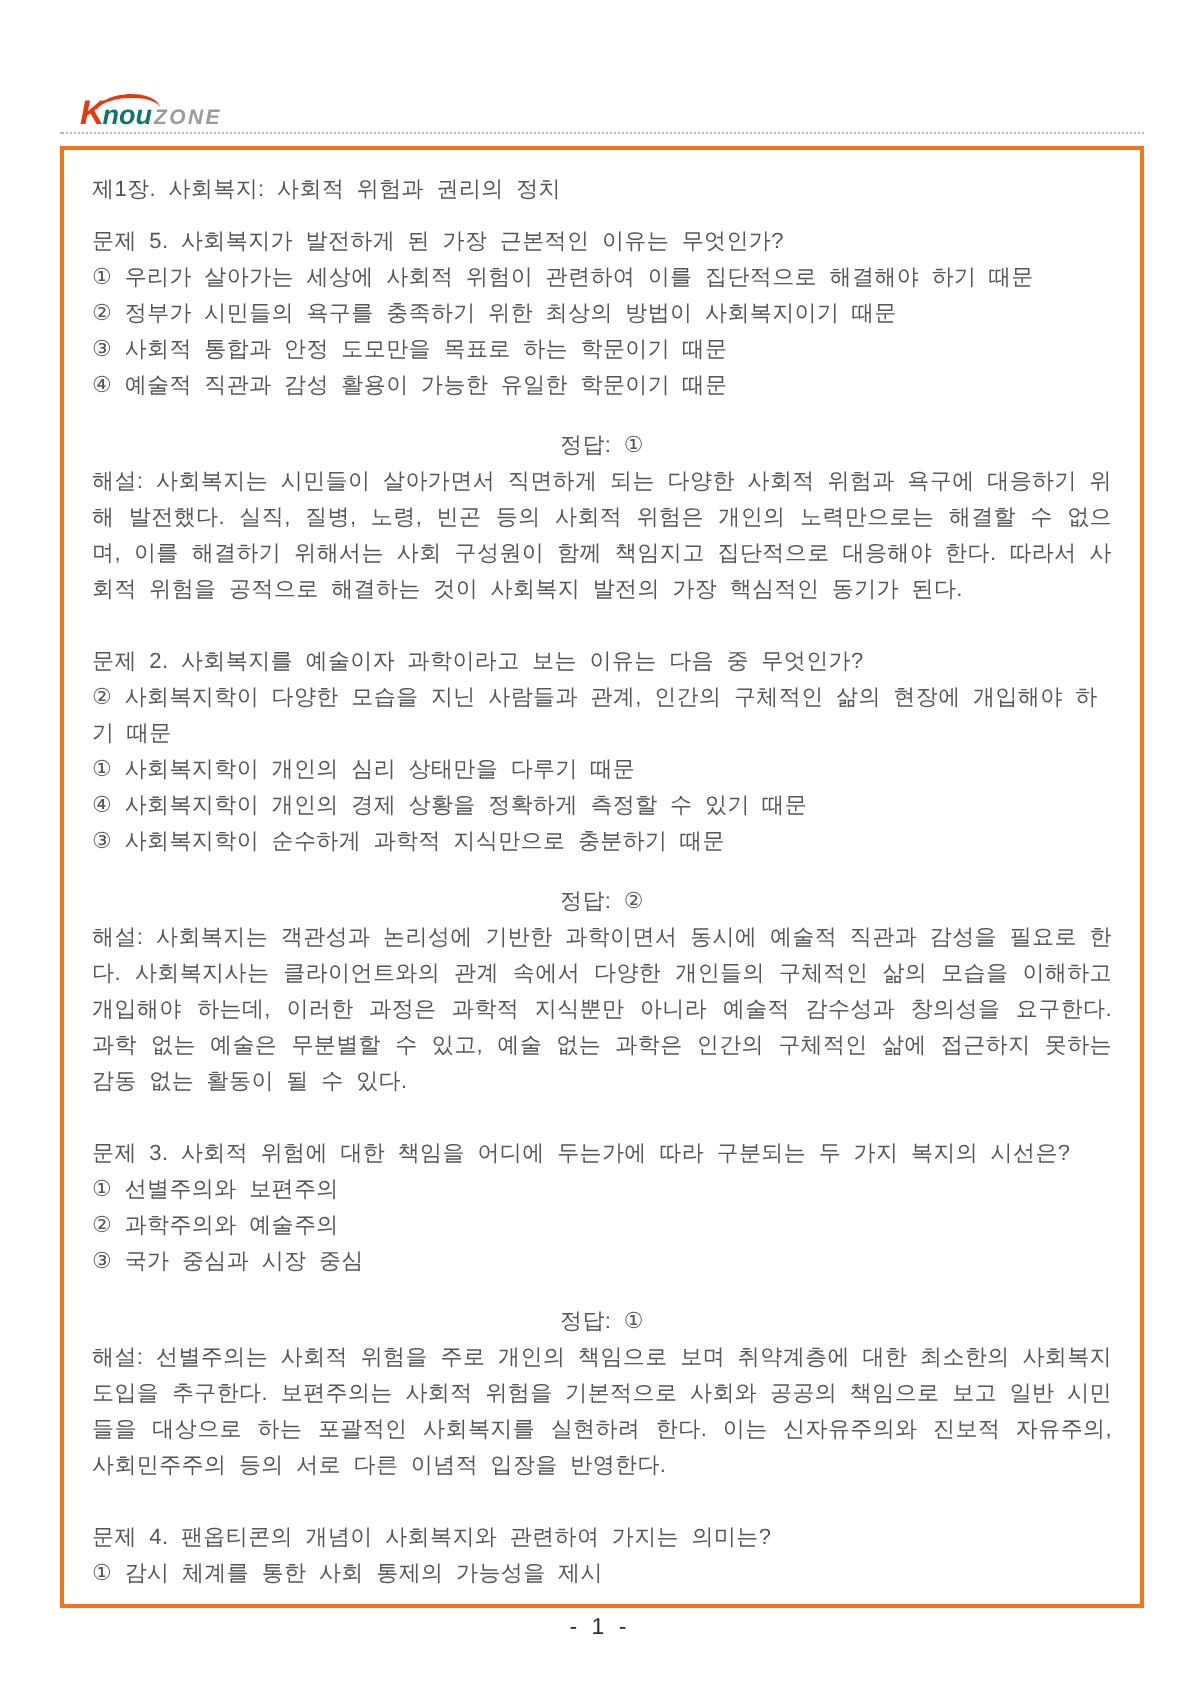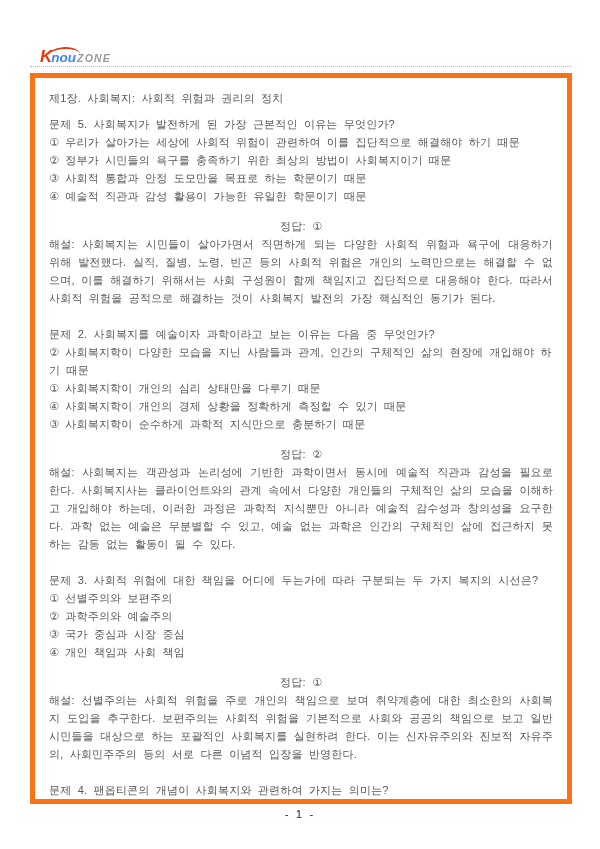--- a/index.html
+++ b/index.html
@@ -15,38 +15,38 @@
     width: 600px; height: 849px;
     background: #ffffff;
   }
   
   .logo {
     position: absolute; left: 40px; top: 48px;
     font-style: italic; font-weight: bold;
     white-space: nowrap; line-height: 18px;
   }
   .logo-k    { color: #e8380d; font-size: 17px; letter-spacing: -1px; }
-  .logo-nou  { color: #3b82f6; font-size: 13.5px; position: relative; margin-left: 0px; letter-spacing: 0px; margin-top: 20px; }
+  .logo-nou  { color: #0f766e; font-size: 13.5px; position: relative; margin-left: 0px; letter-spacing: 0px; margin-top: 20px; }
   .logo-swoosh {
     position: absolute; left: -3px; top: -3px;
     width: 32px; height: 9px;
     border-top: 2px solid #e8380d;
     border-radius: 100% 100% 0 0 / 180% 180% 0 0;
     transform: rotate(-3deg);
   }
   .logo-zone { color: #9b9b9b; font-size: 10.5px; letter-spacing: 1.2px; margin-left: 1px; }
   
   .top-rule {
     position: absolute; left: 30px; top: 66px; width: 542px; height: 0;
     border-top: 1px dotted #b8b8b8;
   }
   .content-box {
     position: absolute; left: 30px; top: 73px;
     width: 542px; height: 731px;
-    border: 5px solid #f97316;
+    border: 2px solid #f97316;
     padding: 11px 14px 0 14px;
     overflow: hidden;
     font-size: 11px; line-height: 18px;
     color: #575757;
     word-spacing: 3px; letter-spacing: 0.2px;
   }
   .doc-title { margin-bottom: 8px; }
   .q-block .q-text { }
   .q-answer { margin-top: 12px; text-align: center; }
   .q-expl   { text-align: justify; margin-bottom: 18px; }
@@ -95,21 +95,20 @@
     <div class="q-answer">정답: ②</div>
     <div class="q-expl">해설: 사회복지는 객관성과 논리성에 기반한 과학이면서 동시에 예술적 직관과 감성을 필요로 한다. 사회복지사는 클라이언트와의 관계 속에서 다양한 개인들의 구체적인 삶의 모습을 이해하고 개입해야 하는데, 이러한 과정은 과학적 지식뿐만 아니라 예술적 감수성과 창의성을 요구한다. 과학 없는 예술은 무분별할 수 있고, 예술 없는 과학은 인간의 구체적인 삶에 접근하지 못하는 감동 없는 활동이 될 수 있다.</div>
   </div>
 
   <div class="q-block">
     <div class="q-text">문제 3. 사회적 위험에 대한 책임을 어디에 두는가에 따라 구분되는 두 가지 복지의 시선은?</div>
     <div class="q-choices">
             <div class="choice-line">① 선별주의와 보편주의</div>
             <div class="choice-line">② 과학주의와 예술주의</div>
             <div class="choice-line">③ 국가 중심과 시장 중심</div>
-            <div class="choice-line">④ 개인 책임과 사회 책임</div>
           </div>
     <div class="q-answer">정답: ①</div>
     <div class="q-expl">해설: 선별주의는 사회적 위험을 주로 개인의 책임으로 보며 취약계층에 대한 최소한의 사회복지 도입을 추구한다. 보편주의는 사회적 위험을 기본적으로 사회와 공공의 책임으로 보고 일반 시민들을 대상으로 하는 포괄적인 사회복지를 실현하려 한다. 이는 신자유주의와 진보적 자유주의, 사회민주주의 등의 서로 다른 이념적 입장을 반영한다.</div>
   </div>
 
   <div class="q-block">
     <div class="q-text">문제 4. 팬옵티콘의 개념이 사회복지와 관련하여 가지는 의미는?</div>
     <div class="q-choices">
             <div class="choice-line">① 감시 체계를 통한 사회 통제의 가능성을 제시</div>
           </div>

